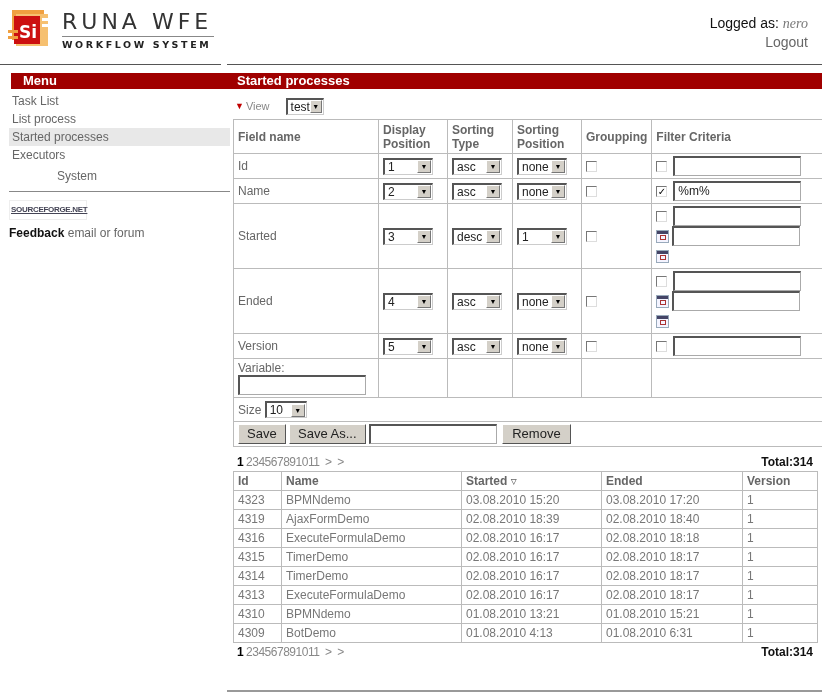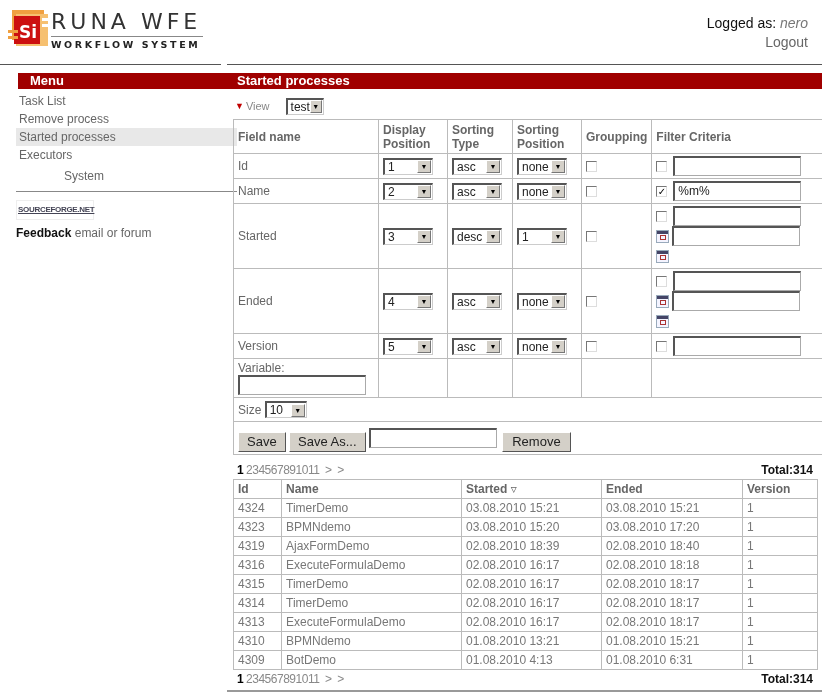--- a/index.html
+++ b/index.html
@@ -5,39 +5,39 @@
     * { box-sizing: border-box; }
     html, body { margin: 0; padding: 0; background: #fff; }
     body {
       width: 822px; height: 697px; overflow: hidden; position: relative;
       font-family: "Liberation Sans", "DejaVu Sans", sans-serif;
       font-size: 12px; color: #666;
     }
     
     .logo { position: absolute; left: 8px; top: 8px; width: 210px; height: 42px; }
     .logo-mark { position: absolute; left: 0; top: 0; width: 44px; height: 42px; }
-    .logo-text { position: absolute; left: 43px; top: 2px; width: 160px; }
+    .logo-text { position: absolute; left: 54px; top: 2px; width: 160px; }
     .logo-title {
       font-family: "DejaVu Sans", sans-serif; font-size: 22px; letter-spacing: 4px;
       color: #333; line-height: 24px; white-space: nowrap; font-weight: normal;
     }
     .logo-rule { height: 1px; background: #888; margin: 2px 0 2px 0; width: 152px; }
     .logo-sub {
       font-family: "DejaVu Sans", sans-serif; font-size: 9.5px; letter-spacing: 2.6px;
       color: #222; white-space: nowrap; font-weight: bold;
     }
     .user-box { position: absolute; right: 14px; top: 14px; text-align: right; font-size: 14px; color: #111; line-height: 19px; }
-    .user-box .uname { font-style: italic; color: #777; }
+    .user-box .uname { font-style: italic; color: #777; font-family: Liberation Serif, serif; }
     .user-box .logout { color: #666; text-decoration: none; display: block; }
 
     .top-rule-left { position: absolute; left: 0; top: 64px; width: 221px; height: 1px; background: #555; }
     .top-rule-right { position: absolute; left: 227px; top: 64px; width: 595px; height: 1px; background: #555; }
 
     
-    .sidebar { position: absolute; left: 16px; top: 73px; width: 221px; }
+    .sidebar { position: absolute; left: 9px; top: 73px; width: 221px; }
     .side-head {
       background: #a00000; color: #fff; font-weight: bold; font-size: 13px;
       height: 16px; line-height: 16px; padding-left: 12px; margin-left: 2px;
     }
     .menu-item { display: block; padding-left: 3px; height: 18px; line-height: 18px; font-size: 12px; color: #666; text-decoration: none; }
     .menu-item.active { background: #e8e8e8; }
     .menu-item.system { margin-top: 3px; padding-left: 48px; }
     .side-rule { height: 1px; background: #888; margin: 6px 0 8px 0; }
     .sf-badge { display: inline-block; width: 78px; height: 20px; border: 1px solid #eee; font-size: 8px; color: #445; font-weight: bold; line-height: 18px; padding-left: 1px; letter-spacing: -0.3px; }
     .feedback { margin-top: 6px; font-size: 12px; color: #666; }
@@ -82,21 +82,21 @@
     }
     .cal {
       display: inline-block; width: 13px; height: 13px; border: 1px solid #9ab; background: #f4f4ff; vertical-align: middle; position: relative;
     }
     .cal::before { content: ""; position: absolute; left: 0; top: 0; right: 0; height: 3px; background: #446; }
     .cal::after { content: ""; position: absolute; right: 2px; bottom: 2px; width: 4px; height: 3px; border: 1px solid #a33; }
     .flt-line { display: flex; align-items: center; gap: 6px; height: 20px; }
 
     .btn {
       display: inline-block; height: 20px; line-height: 18px; padding: 0 8px; font-size: 13px; color: #222;
-      background: #d4d0c8; border: 1px solid #fff; border-right-color: #555; border-bottom-color: #555; vertical-align: middle; margin-top: 8px;
+      background: #d4d0c8; border: 1px solid #fff; border-right-color: #555; border-bottom-color: #555; vertical-align: middle;
     }
 
     .pager-row { display: flex; justify-content: space-between; align-items: center; height: 18px; margin-left: 10px; width: 576px; }
     .pager { font-size: 12px; color: #888; letter-spacing: -0.5px; }
     .pager .cur { color: #000; font-weight: bold; }
     .pager a { color: #888; text-decoration: none; }
     .total { font-weight: bold; color: #111; font-size: 12px; }
 
     table.data { border-collapse: collapse; width: 585px; margin-left: 6px; }
     table.data th, table.data td { border: 1px solid #bbb; padding: 0 4px; height: 19px; text-align: left; font-size: 12px; }
@@ -133,21 +133,21 @@
   <a class="logout" href="#">Logout</a>
 </div>
 
 <div class="top-rule-left"></div>
 <div class="top-rule-right"></div>
 
 <div class="sidebar">
   <div class="side-head">Menu</div>
   <div style="height:3px"></div>
   <a class="menu-item" href="#">Task List</a>
-  <a class="menu-item" href="#">Remove process</a>
+  <a class="menu-item" href="#">List process</a>
   <a class="menu-item active" href="#">Started processes</a>
   <a class="menu-item" href="#">Executors</a>
   <a class="menu-item system" href="#">System</a>
   <div class="side-rule"></div>
   <a class="sf-badge" href="#">SOURCEFORGE.NET</a>
   <div class="feedback">
     <b>Feedback</b>
     <a href="#" style="color:#666;text-decoration:none">email</a>
     <span>or</span>
     <a href="#" style="color:#666;text-decoration:none">forum</a>
@@ -368,27 +368,20 @@
     </colgroup>
     <tbody>
         <tr>
       <th>Id</th>
       <th>Name</th>
       <th><span>Started</span> <span style="font-weight:normal">▿</span></th>
       <th>Ended</th>
       <th>Version</th>
     </tr>
     <tr>
-          <td>4324</td>
-          <td>TimerDemo</td>
-          <td>03.08.2010 15:21</td>
-          <td>03.08.2010 15:21</td>
-          <td>1</td>
-        </tr>
-    <tr>
           <td>4323</td>
           <td>BPMNdemo</td>
           <td>03.08.2010 15:20</td>
           <td>03.08.2010 17:20</td>
           <td>1</td>
         </tr>
     <tr>
           <td>4319</td>
           <td>AjaxFormDemo</td>
           <td>02.08.2010 18:39</td>

